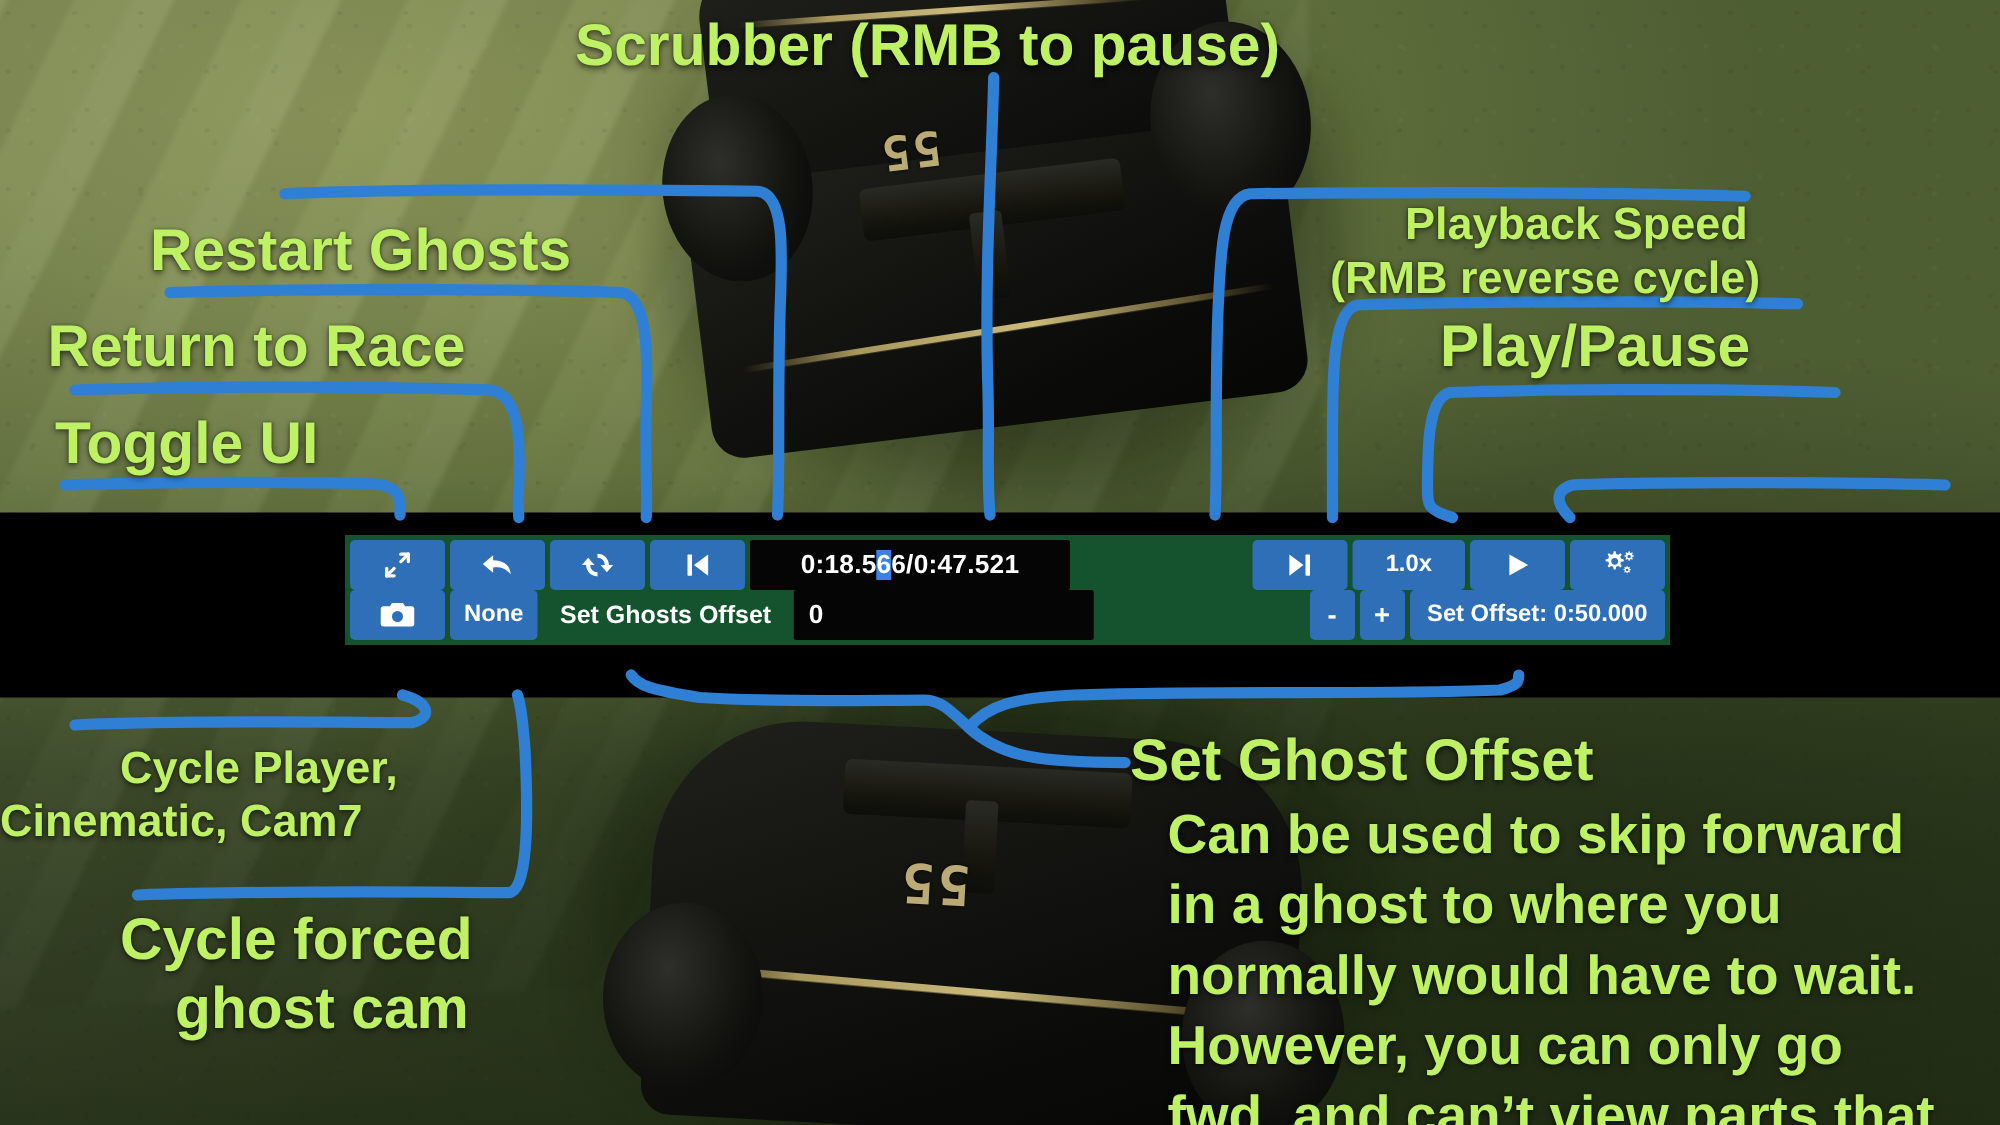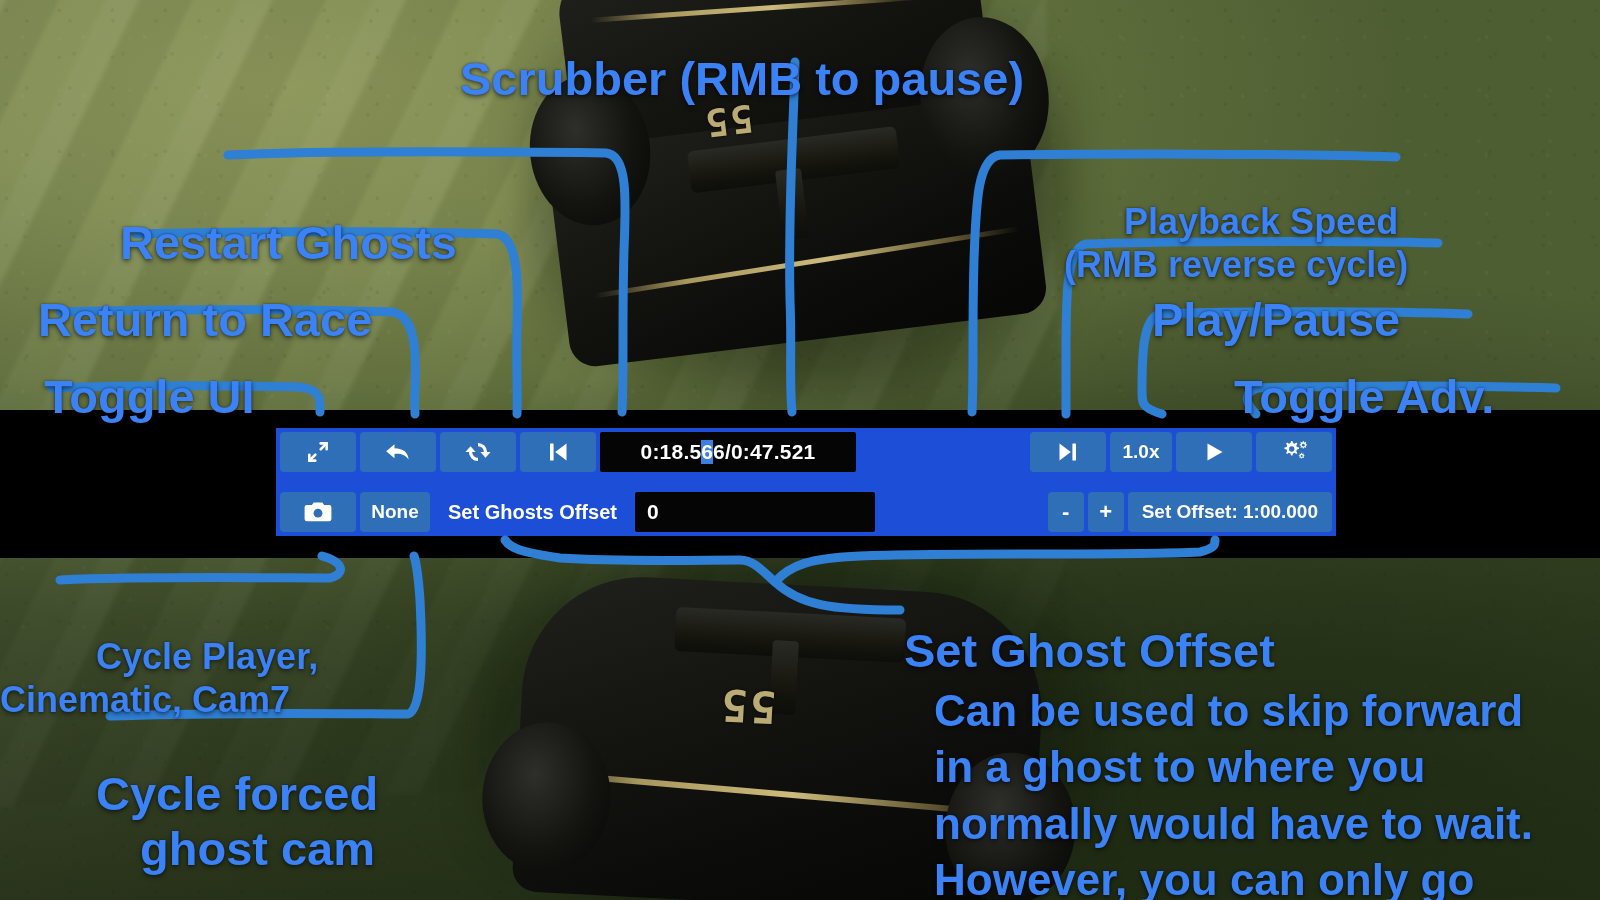--- a/index.html
+++ b/index.html
@@ -87,23 +87,23 @@
   }
 
   
   #letterbox{
     position:absolute; left:0; width:1600px;
     background:#000;
     z-index:5;
   }
   #toolbar-panel{
     position:absolute;
-    background:#1d4ed8;
+    background:#14532d;
     display:flex; flex-direction:column;
-    gap:20px;
+    gap:0;
     padding:4px;
     z-index:6;
     justify-content:flex-end;
   }
   .tb-row{ display:flex; align-items:stretch; gap:4px; height:40px; }
 
   .btn{
     background:#2f6fb8;
     border:none;
     border-radius:4px;
@@ -142,34 +142,33 @@
     background:transparent;
   }
   #offset-input{
     background:#050506; color:#fff;
     display:flex; align-items:center;
     font-size:21px; font-weight:600;
     padding:0 12px; width:240px;
     border-radius:2px;
   }
   .btn.small{ width:36px; font-size:22px; padding:0; }
-  #speed-btn{ width:62px; }
+  #speed-btn{ width:90px; }
   #set-offset-btn{ padding:0 14px; font-size:19px; }
   .spacer{ flex:1 1 auto; }
 
   
   #annotations{ position:absolute; inset:0; z-index:10; pointer-events:none; }
   .ann{
     position:absolute;
-    color:#3b82f6;
+    color:#bef264;
     font-weight:700;
     line-height:1.04;
     text-shadow:0 2px 5px rgba(0,0,0,.55), 0 0 2px rgba(0,0,0,.45);
     white-space:nowrap;
-    margin-top:43px;
   }
   .ann.big{ font-size:47px; }
   .ann.med{ font-size:36px; }
   .ann.body{ font-size:44px; font-weight:700; line-height:1.28; white-space:normal; }
   .ann.wrap{ white-space:normal; }
   #ink{ position:absolute; inset:0; z-index:9; pointer-events:none; }
 </style>
 </head>
 <body>
 
@@ -342,21 +341,21 @@
 
     <button class="btn small">
       <span>-</span>
     </button>
 
     <button class="btn small">
       <span>+</span>
     </button>
 
     <button class="btn" id="set-offset-btn">
-      <span>Set Offset: 1:00.000</span>
+      <span>Set Offset: 0:50.000</span>
     </button>
   </div>
 </div>
 
 <svg id="ink" viewBox="0 0 1600 900" width="1600" height="900">
   <g fill="none" stroke="#2f7fd4" stroke-width="9" stroke-linecap="round" stroke-linejoin="round">
 
     <path d="M795,62 C793,140 788,210 790,300 C792,350 789,380 792,412"></path>
 
     <path d="M228,155 C340,150 520,152 606,153 C628,155 626,200 624,250 C622,320 624,370 622,412"></path>
@@ -394,21 +393,20 @@
   <div class="ann big" style="left:38px;top:253px;">Return to Race</div>
 
   <div class="ann big" style="left:44px;top:330px;">Toggle UI</div>
 
 
   <div class="ann med" style="left:1124px;top:160px;">Playback Speed</div>
   <div class="ann med" style="left:1064px;top:203px;">(RMB reverse cycle)</div>
 
   <div class="ann big" style="left:1152px;top:253px;">Play/Pause</div>
 
-  <div class="ann big" style="left:1234px;top:330px;">Toggle Adv.</div>
 
   <div class="ann med" style="left:96px;top:595px;">Cycle Player,</div>
   <div class="ann med" style="left:0;top:638px;">Cinematic, Cam7</div>
 
   <div class="ann big" style="left:96px;top:727px;">Cycle forced</div>
   <div class="ann big" style="left:140px;top:782px;">ghost cam</div>
 
   <div class="ann big" style="left:904px;top:584px;">Set Ghost Offset</div>
 
   <div class="ann body wrap" style="left:934px;top:640px;width:624px;">Can be used to skip forward in a ghost to where you normally would have to wait. However, you can only go fwd, and can’t view parts that you skip.</div>

